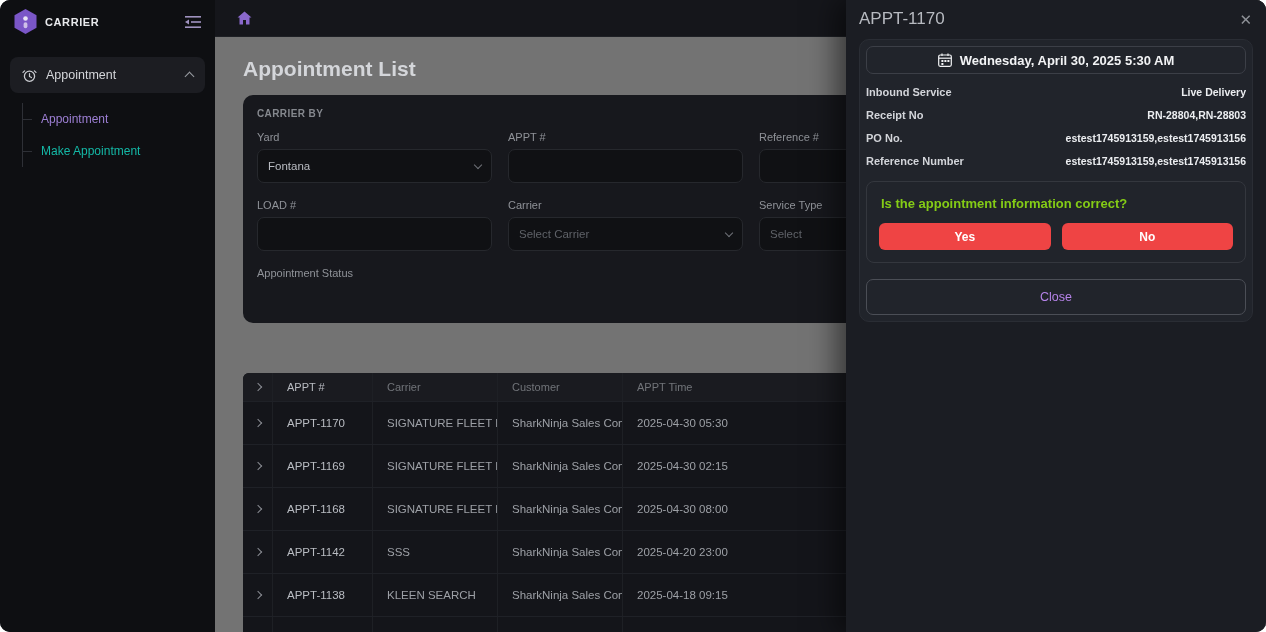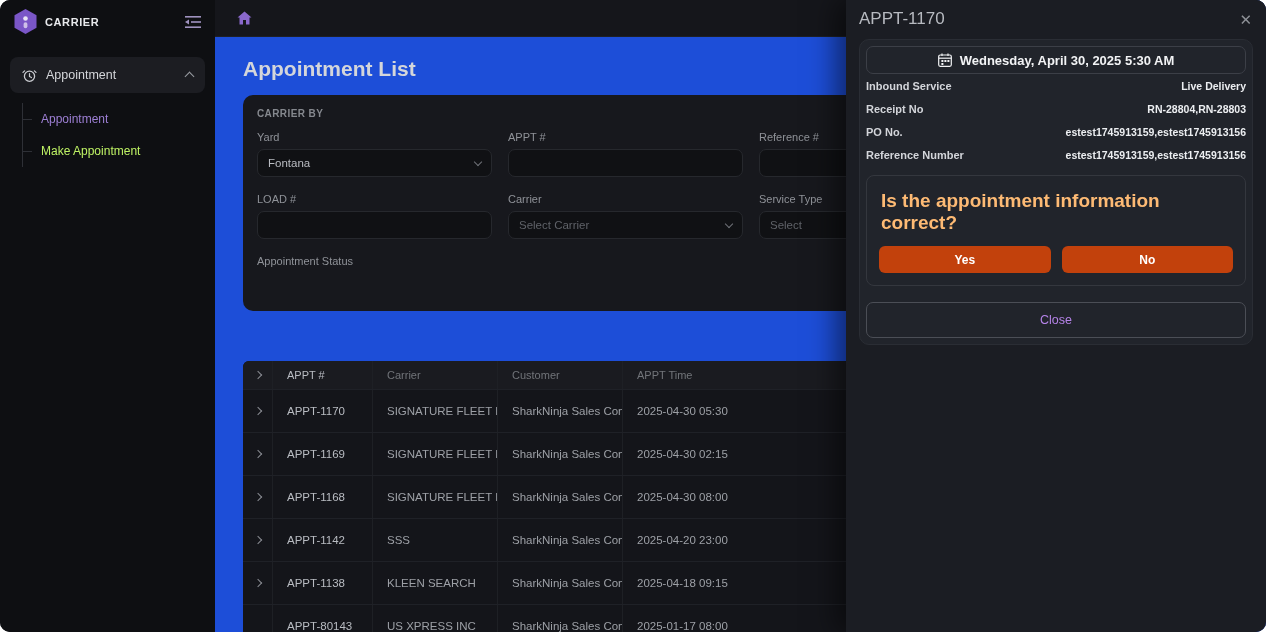--- a/index.html
+++ b/index.html
@@ -12,36 +12,36 @@
   .brand-logo { width:23px; height:25px; flex:0 0 auto; }
   .brand-name { font-size:11px; font-weight:bold; letter-spacing:.6px; color:#e8e9ec; flex:1; }
   .fold-icon { width:16px; height:14px; opacity:.85; cursor:pointer; }
   .menu { padding:14px 10px 0 10px; }
   .menu-parent { display:flex; align-items:center; gap:9px; background:#1c1d22; border-radius:8px; height:36px; padding:0 12px; cursor:pointer; }
   .menu-parent-label { flex:1; font-size:12.5px; color:#d4d6da; }
   .alarm-icon { width:15px; height:15px; }
   .chev { width:7px; height:7px; border-right:1.5px solid #9a9da3; border-bottom:1.5px solid #9a9da3; display:inline-block; }
   .chev-up { transform:rotate(-135deg); margin-top:3px; }
   .submenu { margin:10px 0 0 12px; border-left:1px solid #2e3036; }
-  .submenu-item { position:relative; padding:9px 0 9px 18px; font-size:12px; color:#bef264; cursor:pointer; }
+  .submenu-item { position:relative; padding:9px 0 9px 18px; font-size:12px; color:#14b8a6; cursor:pointer; }
   .submenu-item::before { content:""; position:absolute; left:0; top:50%; width:9px; height:1px; background:#2e3036; }
   .submenu-item.active { color:#9d7fd4; }
 
   
-  .main { position:absolute; left:215px; top:0; right:0; bottom:0; background:#1d4ed8; }
+  .main { position:absolute; left:215px; top:0; right:0; bottom:0; background:#737373; }
   .topbar { height:37px; background:#15161b; border-bottom:1px solid #1e2025; display:flex; align-items:center; padding:0 22px; }
   .home-icon { width:15px; height:14px; cursor:pointer; }
   .content { padding:12px 28px 0 28px; }
   .page-title { font-size:21px; font-weight:bold; color:#d4d6da; margin:8px 0 14px 0; }
 
   .filter-card { background:#17181d; border-radius:10px; padding:13px 14px 38px 14px; }
   .search-by { font-size:10px; font-weight:bold; letter-spacing:.4px; color:#85888e; margin-bottom:12px; }
   .filter-grid { display:grid; grid-template-columns:repeat(3, 235px); column-gap:10px; row-gap:14px;gap:16px; }
   .field label { display:block; font-size:11px; color:#8f9298; margin-bottom:6px; }
-  .control { height:28px; background:#101114; border:1px solid #26282d; border-radius:7px; display:flex; align-items:center; padding:0 10px; font-size:11.5px; color:#b9bcc2; }
+  .control { height:34px; background:#101114; border:1px solid #26282d; border-radius:7px; display:flex; align-items:center; padding:0 10px; font-size:11.5px; color:#b9bcc2; }
   .control.select { justify-content:space-between; cursor:pointer; }
   .control .ph { color:#5f6268; }
   .control input { width:100%; height:100%; background:transparent; border:none; outline:none; color:#b9bcc2; font-size:11.5px; font-family:inherit; }
   .select-caret { width:6px; height:6px; border-right:1.3px solid #6f7278; border-bottom:1.3px solid #6f7278; transform:rotate(45deg); margin-top:-3px; flex:0 0 auto; }
 
   
   .table { margin-top:50px; background:#14151a; border-radius:6px 6px 0 0; overflow:hidden; }
   .t-row { display:flex; align-items:stretch; }
   .t-head { background:#1a1b20; height:28px; }
   .t-head .t-cell { color:#717479; font-size:11px; }
@@ -56,28 +56,28 @@
 
   
   .drawer { position:absolute; right:0; top:0; bottom:0; width:420px; background:#1b1d23; z-index:5; box-shadow:-10px 0 26px rgba(0,0,0,.5); }
   .drawer-head { display:flex; align-items:center; justify-content:space-between; padding:9px 14px 8px 13px; }
   .drawer-title { font-size:17px; color:#b7bac0; }
   .drawer-close { font-size:15px; color:#8e9197; cursor:pointer; line-height:1; }
   .d-card { margin:2px 13px 0 13px; background:#21242b; border:1px solid #2a2d34; border-radius:10px; padding:6px; }
   .date-box { height:28px; border:1px solid #3c3f47; border-radius:7px; display:flex; align-items:center; justify-content:center; gap:8px; cursor:pointer; }
   .date-box span { font-size:13px; font-weight:bold; color:#f2f3f5; }
   .cal-icon { width:14px; height:14px; }
-  .info-rows { margin-top:0; }
+  .info-rows { margin-top:6px; }
   .info-row { display:flex; align-items:center; justify-content:space-between; height:23px; }
   .info-label { font-size:11px; font-weight:bold; color:#d3d5da; }
   .info-value { font-size:10.5px; font-weight:bold; color:#eceef1; }
   .q-card { margin-top:9px; border:1px solid #34373e; border-radius:8px; padding:12px; }
-  .q-title { font-size:19px; font-weight:bold; color:#fdba74; margin:2px 0 12px 2px; }
+  .q-title { font-size:13px; font-weight:bold; color:#84cc16; margin:2px 0 12px 2px; }
   .q-btns { display:flex; gap:11px; }
-  .q-btn { flex:1; height:27px; border:none; border-radius:6px; background:#c2410c; color:#ffffff; font-size:12px; font-weight:bold; font-family:inherit; cursor:pointer; }
+  .q-btn { flex:1; height:27px; border:none; border-radius:6px; background:#ef4444; color:#ffffff; font-size:12px; font-weight:bold; font-family:inherit; cursor:pointer; }
   .close-btn { margin-top:16px; width:100%; height:36px; background:transparent; border:1px solid #4b4e56; border-radius:7px; color:#b583e8; font-size:12.5px; font-family:inherit; cursor:pointer; }
 </style>
 </head>
 <body>
 
 <div class="app">
 
   <div class="sidebar">
     <div class="brand-row">
       <svg class="brand-logo" viewBox="0 0 23 25">

